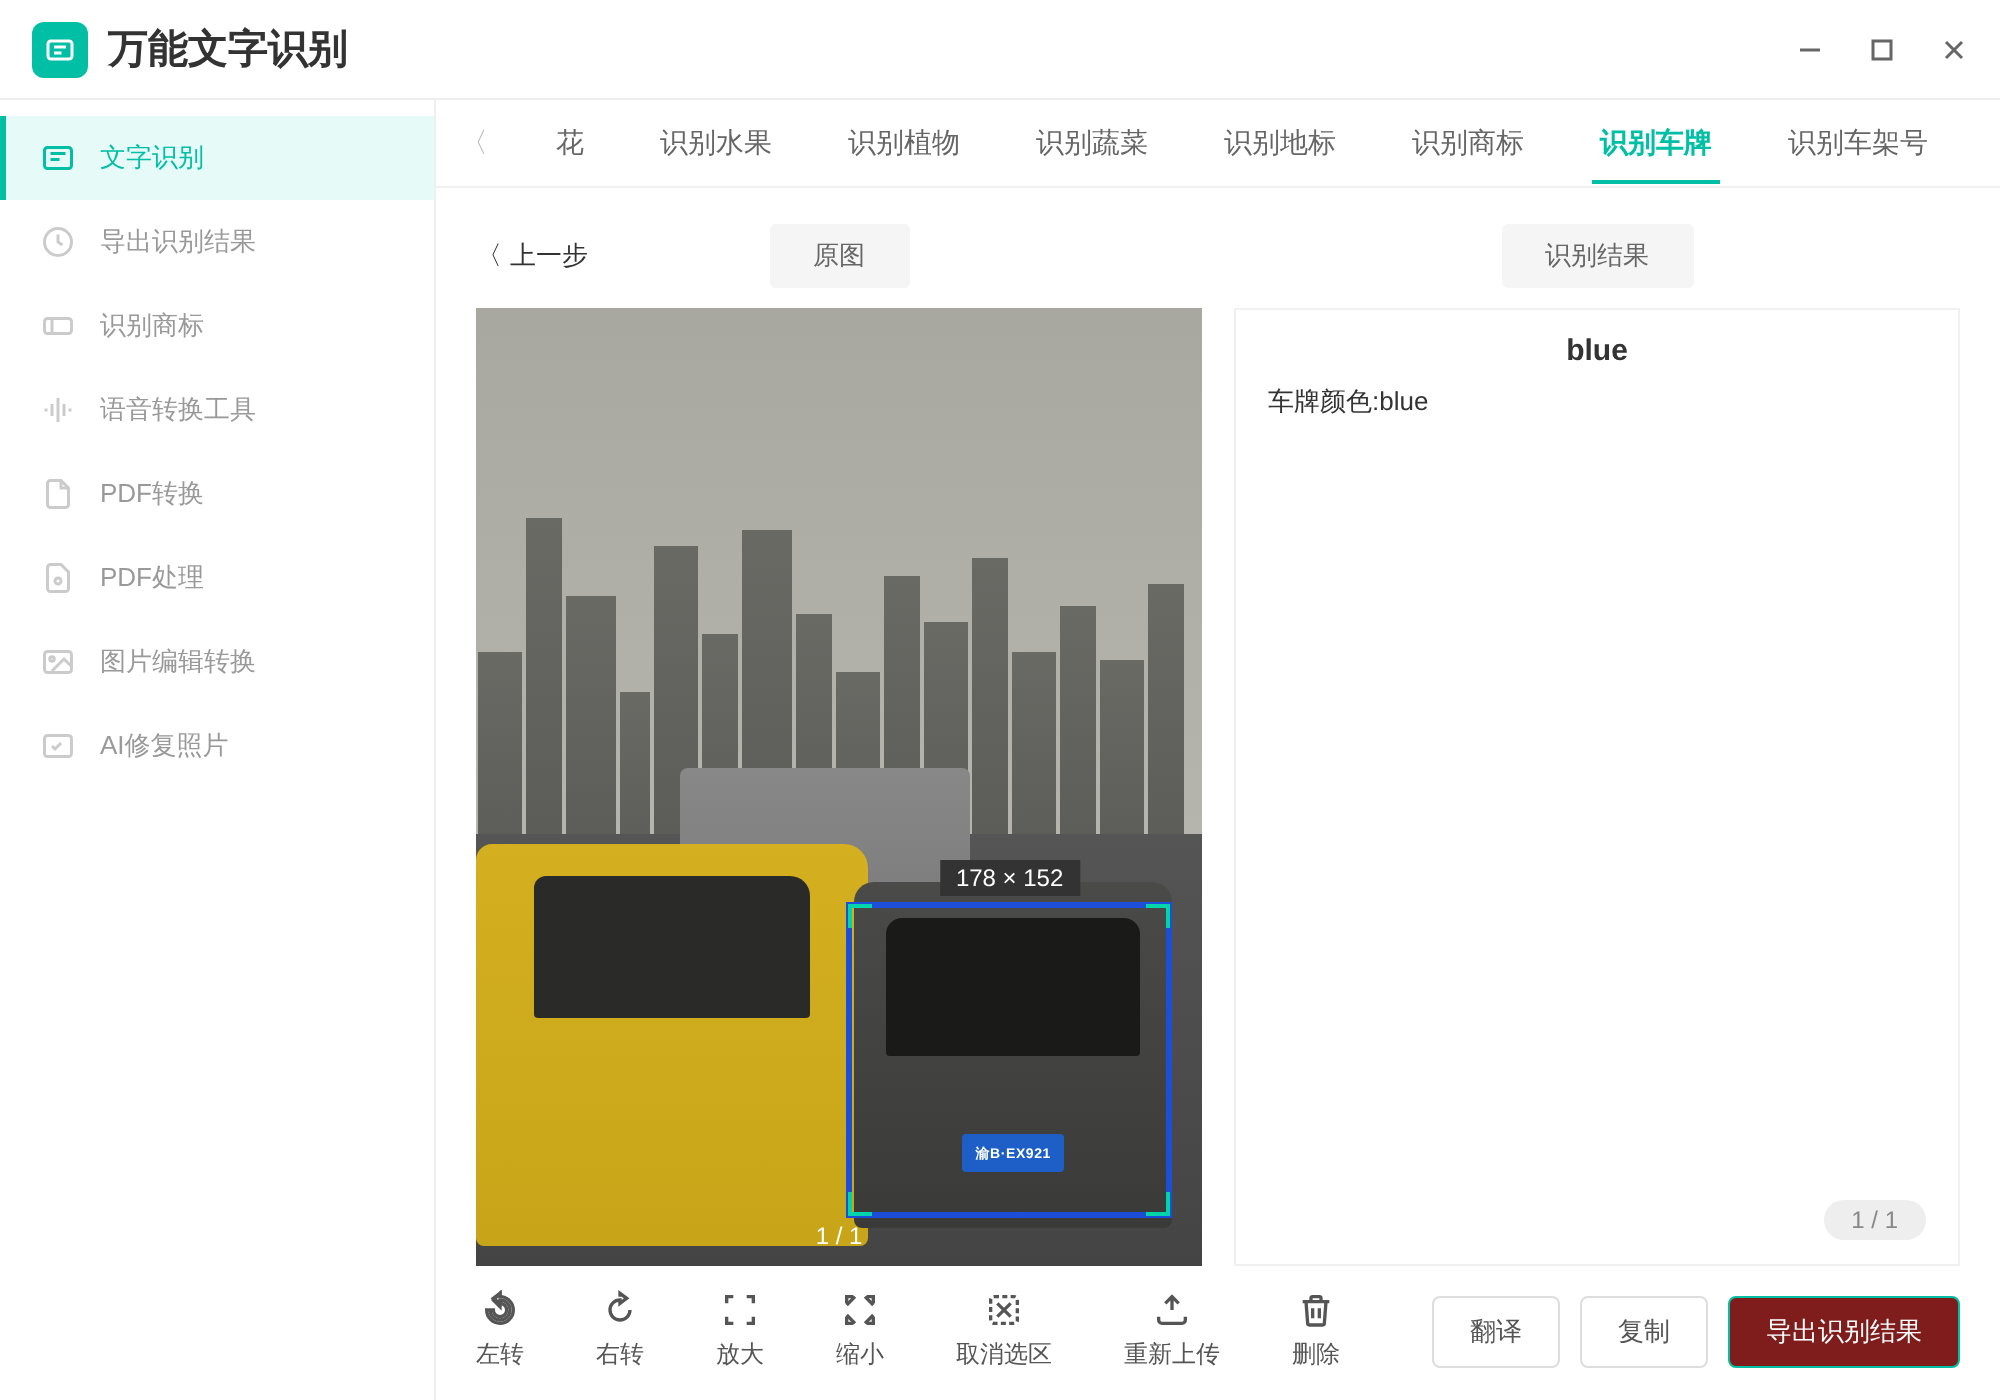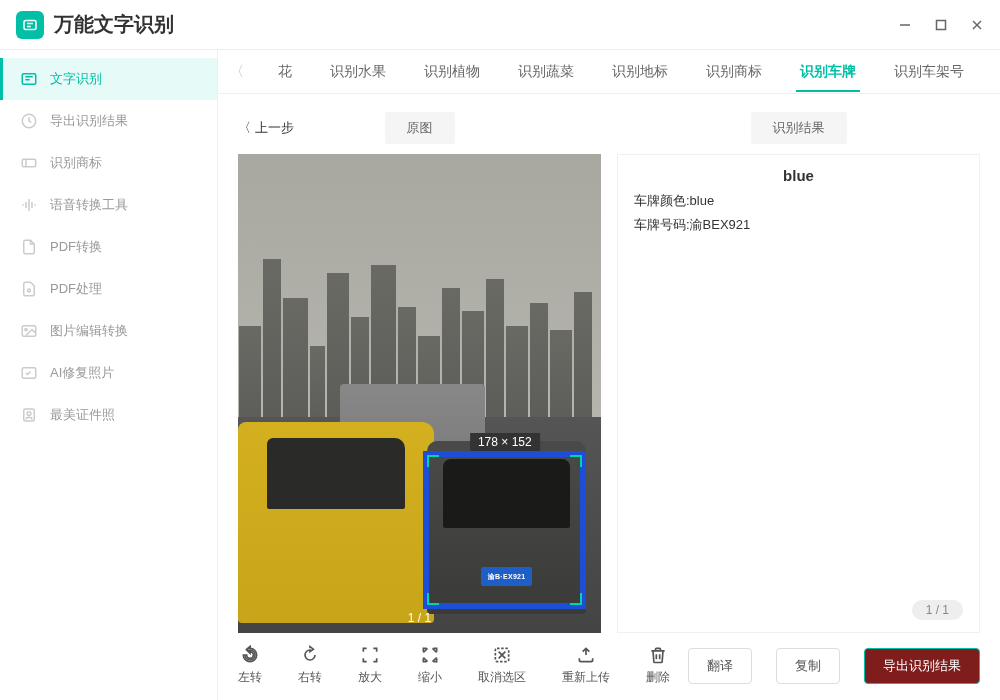--- a/index.html
+++ b/index.html
@@ -44,40 +44,40 @@
     .buildings { position: absolute; top: 20%; left: 0; right: 0; height: 40%; display: flex; align-items: flex-end; }
     .bldg { background: linear-gradient(#6a6a65, #5a5a56); margin: 0 1px; }
     .road { position: absolute; bottom: 0; left: 0; right: 0; height: 45%; background: linear-gradient(#555, #444); }
     .taxi { position: absolute; bottom: 2%; left: 0; width: 54%; height: 42%; background: linear-gradient(#d4b020, #c8a518); border-radius: 8px 12px 4px 4px; }
     .taxi-window { position: absolute; top: 8%; left: 15%; width: 70%; height: 35%; background: #2a2a28; border-radius: 6px 10px 2px 2px; }
     .sedan { position: absolute; bottom: 4%; left: 52%; width: 44%; height: 36%; background: linear-gradient(#4a4a48, #3a3a38); border-radius: 10px 10px 4px 4px; }
     .sedan-window { position: absolute; top: 10%; left: 10%; width: 80%; height: 40%; background: #1a1a18; border-radius: 8px 8px 2px 2px; }
     .plate { position: absolute; bottom: 16%; left: 34%; width: 32%; height: 11%; background: #1e5fc7; border-radius: 2px; display: flex; align-items: center; justify-content: center; color: #fff; font-size: 7px; font-weight: bold; letter-spacing: 0.3px; }
     .van { position: absolute; bottom: 30%; left: 28%; width: 40%; height: 22%; background: linear-gradient(#888, #777); border-radius: 4px; }
 
-    .crop-box { position: absolute; border: 6px solid #1d4ed8; }
+    .crop-box { position: absolute; border: 3px solid #1d4ed8; }
     .crop-corner { position: absolute; width: 12px; height: 12px; border: 2px solid #00d4aa; }
     .crop-corner.tl { top: -2px; left: -2px; border-right: none; border-bottom: none; }
     .crop-corner.tr { top: -2px; right: -2px; border-left: none; border-bottom: none; }
     .crop-corner.bl { bottom: -2px; left: -2px; border-right: none; border-top: none; }
     .crop-corner.br { bottom: -2px; right: -2px; border-left: none; border-top: none; }
     .crop-label { position: absolute; top: -24px; left: 50%; transform: translateX(-50%); background: #333; color: #fff; font-size: 12px; padding: 2px 8px; white-space: nowrap; }
     .page-indicator { position: absolute; bottom: 8px; left: 50%; transform: translateX(-50%); color: #fff; font-size: 12px; }
 
     .result-area { flex: 1; background: #fff; border: 1px solid #f0f0f0; padding: 12px 16px; margin-top: 8px; font-size: 13px; color: #333; position: relative; }
     .result-title { text-align: center; font-weight: 600; font-size: 15px; margin-bottom: 8px; }
     .result-line { margin: 6px 0; font-size: 13px; }
     .result-pager { position: absolute; bottom: 12px; right: 16px; background: #eee; color: #888; font-size: 12px; padding: 3px 14px; border-radius: 12px; }
 
     .toolbar-row { display: flex; align-items: center; margin-top: 12px; }
     .img-tools { display: flex; gap: 36px; }
     .tool-btn { display: flex; flex-direction: column; align-items: center; gap: 4px; cursor: pointer; color: #555; font-size: 12px; }
     .tool-icon { width: 20px; height: 20px; }
 
-    .action-buttons { display: flex; gap: 24px; margin-left: auto; }
+    .action-buttons { display: flex; gap: 10px; margin-left: auto; }
     .btn { padding: 8px 18px; font-size: 13px; border-radius: 4px; cursor: pointer; border: 1px solid #ddd; background: #fff; color: #555; }
     .btn.primary { background: #7f1d1d; color: #fff; border-color: #00bfa5; }
   </style>
 </head>
 <body>
 
 <div class="titlebar">
   <div class="app-logo">
     <svg viewBox="0 0 24 24" fill="none" stroke="#fff" stroke-width="2">
         <rect x="4" y="6" width="16" height="12" rx="2"></rect>
@@ -156,28 +156,20 @@
           <path d="M21 15l-5-5-8 8"></path>
         </svg>
       <span>图片编辑转换</span>
     </div>
     <div class="sidebar-item">
       <svg class="sidebar-icon" viewBox="0 0 24 24" fill="none" stroke="currentColor" stroke-width="2">
           <rect x="3" y="5" width="18" height="14" rx="2"></rect>
           <path d="M8 12l2 2 4-4"></path>
         </svg>
       <span>AI修复照片</span>
-    </div>
-    <div class="sidebar-item">
-      <svg class="sidebar-icon" viewBox="0 0 24 24" fill="none" stroke="currentColor" stroke-width="2">
-          <rect x="5" y="4" width="14" height="16" rx="2"></rect>
-          <circle cx="12" cy="10" r="2.5"></circle>
-          <path d="M8 18c0-2 2-3 4-3s4 1 4 3"></path>
-        </svg>
-      <span>最美证件照</span>
     </div>
   </div>
 
   <div class="content">
     <div class="tabs">
       <span class="tab-scroll-btn">〈</span>
       <div class="tab">花</div>
       <div class="tab">识别水果</div>
       <div class="tab">识别植物</div>
       <div class="tab">识别蔬菜</div>
@@ -241,21 +233,20 @@
           </div>
         </div>
 
         <div class="panel">
           <div class="panel-header">
             <div class="panel-title-chip">识别结果</div>
           </div>
           <div class="result-area">
             <div class="result-title">blue</div>
             <div class="result-line">车牌颜色:blue</div>
-            <div class="result-line">车牌号码:渝BEX921</div>
             <div class="result-pager">1 / 1</div>
           </div>
         </div>
       </div>
 
       <div class="toolbar-row">
         <div class="img-tools">
           <div class="tool-btn">
             <svg class="tool-icon" viewBox="0 0 24 24" fill="none" stroke="#555" stroke-width="2">
                 <path d="M4 12a8 8 0 108-8V2L8 6l4 4V8a4 4 0 11-4 4H4z" fill="none"></path>

